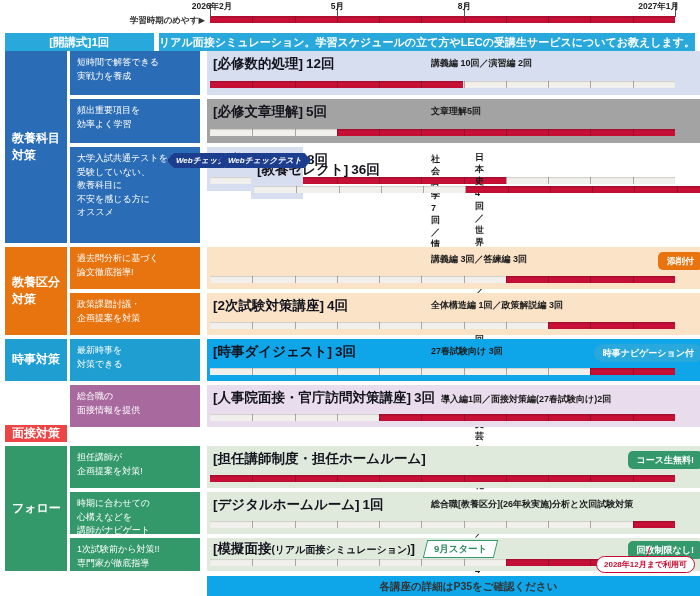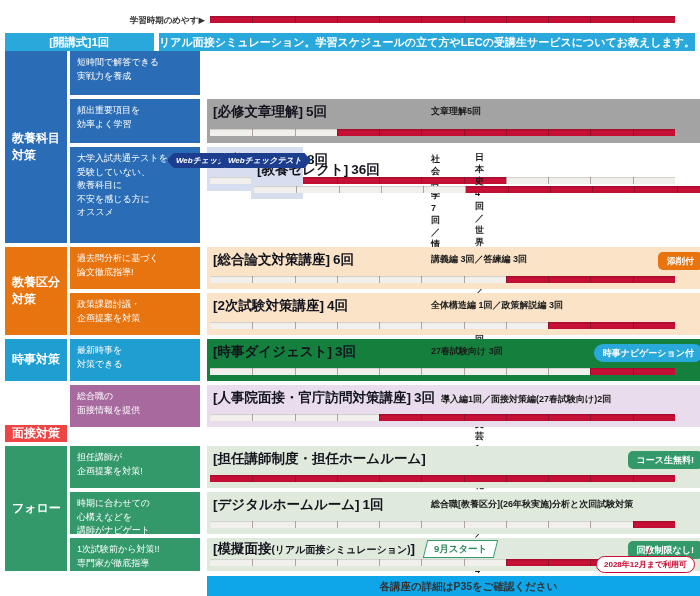--- a/index.html
+++ b/index.html
@@ -68,37 +68,67 @@
         <div class="tick" style="left: 18.1818%;"></div>
         <div class="tick" style="left: 27.2727%;"></div>
         <div class="tick" style="left: 36.3636%;"></div>
         <div class="tick" style="left: 45.4545%;"></div>
         <div class="tick" style="left: 54.5455%;"></div>
         <div class="tick" style="left: 63.6364%;"></div>
         <div class="tick" style="left: 72.7273%;"></div>
         <div class="tick" style="left: 81.8182%;"></div>
         <div class="tick" style="left: 90.9091%;"></div>
       </div>
+    <div class="tl-ticks" id="tl-ticks">
+        <div class="tl-tick-line" style="left: 0px;"></div>
+        <div class="tl-tick-label" style="left: 0px; transform: translateX(-45%);">2026年2月</div>
+        <div class="tl-tick-line" style="left: 126.805px;"></div>
+        <div class="tl-tick-label" style="left: 126.805px; transform: translateX(-45%);">5月</div>
+        <div class="tl-tick-line" style="left: 253.657px;"></div>
+        <div class="tl-tick-label" style="left: 253.657px; transform: translateX(-45%);">8月</div>
+        <div class="tl-tick-line" style="left: 465px;"></div>
+        <div class="tl-tick-label" style="right: -4px;">2027年1月</div>
+      </div>
   </div>
 
   <div class="banner">
     <div class="banner-left" style="background: rgb(41, 168, 220);">[開講式]1回</div>
     <div class="banner-gap"></div>
     <div class="banner-right" style="background: rgb(41, 168, 220);">リアル面接シミュレーション。学習スケジュールの立て方やLECの受講生サービスについてお教えします。</div>
   </div>
 
   <div class="sections">
 
     <div class="section">
       <div class="cat" style="background: rgb(42, 109, 182);">教養科目
 対策</div>
       <div class="rows">
         <div class="rrow" style="height:44px">
           <div class="desc" style="background: rgb(42, 109, 182);">短時間で解答できる
 実戦力を養成</div>
+          <div class="content" style="background: rgb(215, 222, 240);">
+            <div class="title-line">
+                <span class="title">[必修数的処理]</span>
+                <span class="count">12回</span>
+              </div>
+            <span class="detail">講義編 10回／演習編 2回</span>
+            <div class="bar" style="bottom:7px">
+                <div class="bar-red" style="left: 0%; width: 54.5%;"></div>
+                <div class="tick" style="left: 9.09091%;"></div>
+                <div class="tick" style="left: 18.1818%;"></div>
+                <div class="tick" style="left: 27.2727%;"></div>
+                <div class="tick" style="left: 36.3636%;"></div>
+                <div class="tick" style="left: 45.4545%;"></div>
+                <div class="tick" style="left: 54.5455%;"></div>
+                <div class="tick" style="left: 63.6364%;"></div>
+                <div class="tick" style="left: 72.7273%;"></div>
+                <div class="tick" style="left: 81.8182%;"></div>
+                <div class="tick" style="left: 90.9091%;"></div>
+              </div>
+          </div>
         </div>
         <div class="rrow" style="height:44px">
           <div class="desc" style="background: rgb(42, 109, 182);">頻出重要項目を
 効率よく学習</div>
           <div class="content" style="background: #a3a3a3;">
             <div class="title-line">
                 <span class="title">[必修文章理解]</span>
                 <span class="count">5回</span>
               </div>
             <span class="detail">文章理解5回</span>
@@ -174,24 +204,20 @@
     </div>
 
     <div class="section">
       <div class="cat" style="background: rgb(232, 116, 16);">教養区分
 対策</div>
       <div class="rows">
         <div class="rrow" style="height:42px">
           <div class="desc" style="background: rgb(232, 116, 16);">過去問分析に基づく
 論文徹底指導!</div>
           <div class="content" style="background: rgb(250, 227, 199);">
-            <div class="title-line">
-                <span class="title">[総合論文対策講座]</span>
-                <span class="count">6回</span>
-              </div>
             <span class="detail">講義編 3回／答練編 3回</span>
             <span class="badge-pill" style="background: rgb(232, 116, 16);">添削付</span>
             <div class="bar" style="bottom:6px">
                 <div class="bar-red" style="left: 63.6%; width: 36.4%;"></div>
                 <div class="tick" style="left: 9.09091%;"></div>
                 <div class="tick" style="left: 18.1818%;"></div>
                 <div class="tick" style="left: 27.2727%;"></div>
                 <div class="tick" style="left: 36.3636%;"></div>
                 <div class="tick" style="left: 45.4545%;"></div>
                 <div class="tick" style="left: 54.5455%;"></div>
@@ -228,21 +254,21 @@
         </div>
       </div>
     </div>
 
     <div class="section">
       <div class="cat" style="background: rgb(31, 158, 210);">時事対策</div>
       <div class="rows">
         <div class="rrow" style="height:42px">
           <div class="desc" style="background: rgb(31, 158, 210);">最新時事を
 対策できる</div>
-          <div class="content" style="background: #15803d;">
+          <div class="content" style="background: #0ea5e9;">
             <div class="title-line">
                 <span class="title">[時事ダイジェスト]</span>
                 <span class="count">3回</span>
               </div>
             <span class="detail">27春試験向け 3回</span>
             <span class="badge-pill" style="border-radius: 9px; background: rgb(41, 168, 220);">時事ナビゲーション付</span>
             <div class="bar" style="bottom:6px">
                 <div class="bar-red" style="left: 81.8%; width: 18.2%;"></div>
                 <div class="tick" style="left: 9.09091%;"></div>
                 <div class="tick" style="left: 18.1818%;"></div>

